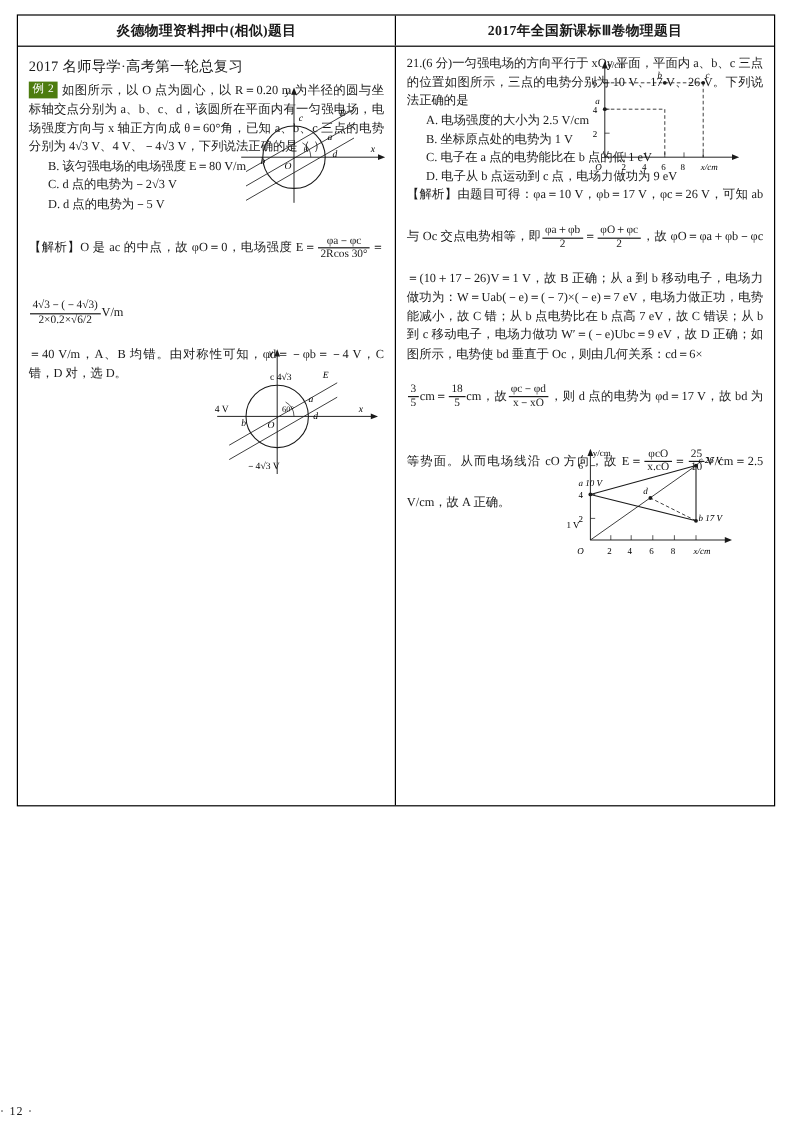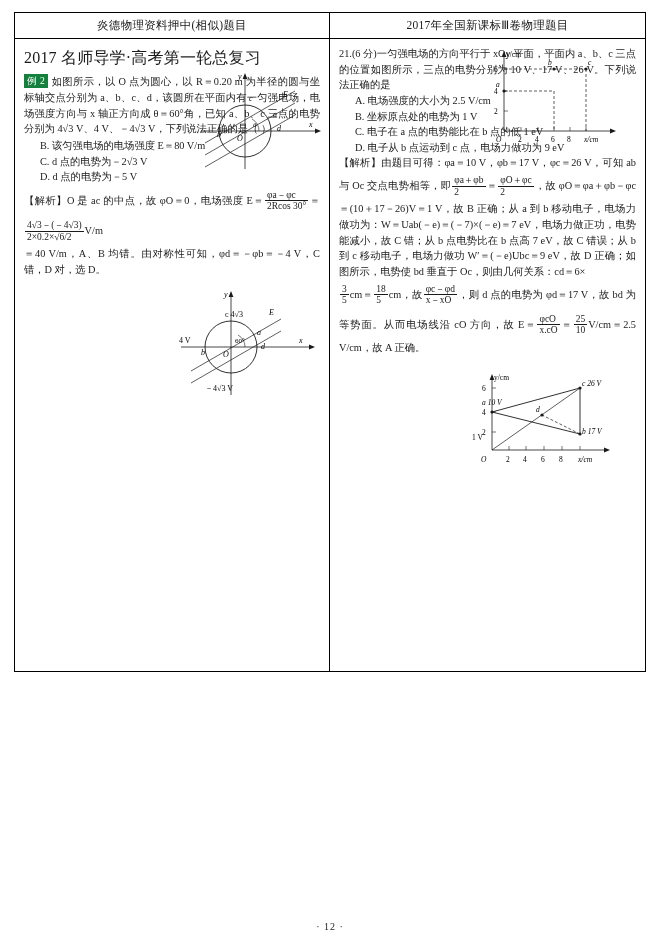--- a/index.html
+++ b/index.html
@@ -30,20 +30,21 @@
     border: 1px solid #000;
     box-sizing: border-box;
     display: flex;
     flex-direction: column;
   }
   .head-row {
     display: flex;
     height: 26px;
     border-bottom: 1px solid #000;
     box-sizing: border-box;
+    font-weight: bold;
   }
   .head-cell {
     flex: 1 1 50%;
     display: flex;
     align-items: center;
     justify-content: center;
     font-size: 11.5px;
     letter-spacing: 0.3px;
     box-sizing: border-box;
   }
@@ -66,45 +67,45 @@
   }
   .body-cell.left {
     border-right: 1px solid #000;
   }
   p {
     margin: 0;
     text-align: justify;
     text-justify: inter-ideograph;
   }
   .tagline {
-    font-size: 16px;
+    font-size: 12px;
     margin-bottom: 4px;
     letter-spacing: 0.2px;
   }
   .ex-label {
     display: inline-block;
-    background: #15803d;
+    background: #4d7c0f;
     color: #fff;
     font-size: 9.6px;
     padding: 1px 3px 1px 3px;
     margin-right: 3px;
     line-height: 1.25;
     vertical-align: 1px;
     letter-spacing: 0.5px;
   }
   .choice {
     margin-left: 16px;
   }
   .frac {
     display: inline-block;
     vertical-align: -0.55em;
-    text-align: left;
+    text-align: center;
     font-size: 0.92em;
     line-height: 1.12;
-    margin: 4px 1px;
+    margin: 16px 1px;
   }
   .frac .num {
     display: block;
     border-bottom: 1px solid #1a1a1a;
     padding: 0 2px;
   }
   .frac .den {
     display: block;
     padding: 0 2px;
   }
@@ -112,21 +113,20 @@
     position: absolute;
   }
   svg text {
     font-family: "Liberation Serif", serif;
   }
   .footer {
     position: absolute;
     left: 0;
     bottom: 18px;
     width: 660px;
-    text-align: center;
     font-size: 10px;
     letter-spacing: 1px;
   }
 </style>
 </head>
 <body>
 
 <div class="page">
 
   <div class="table-wrap">

